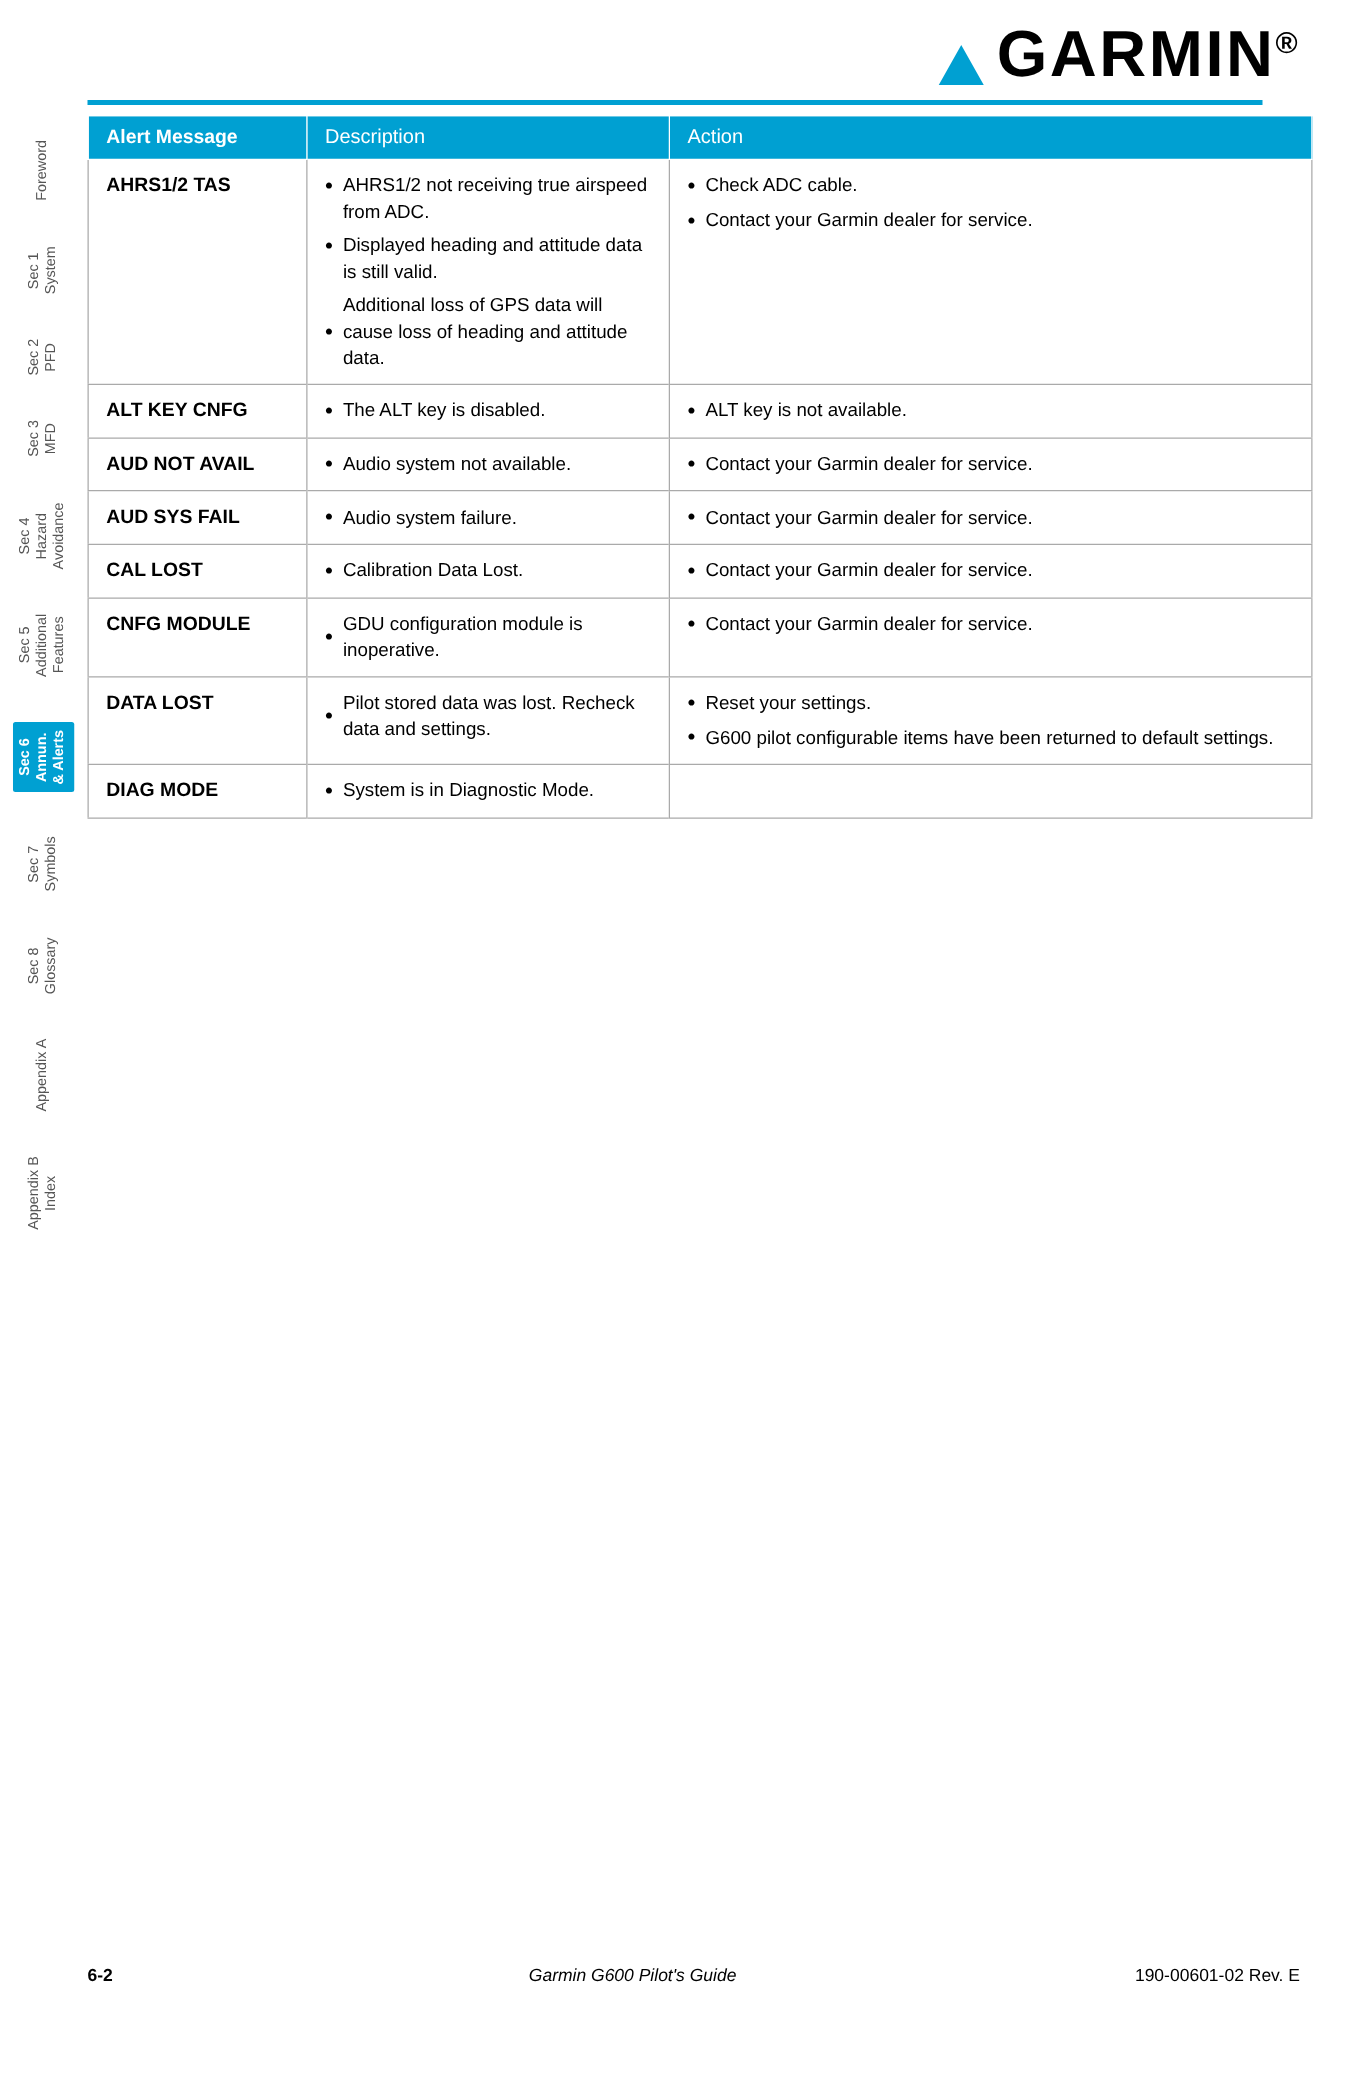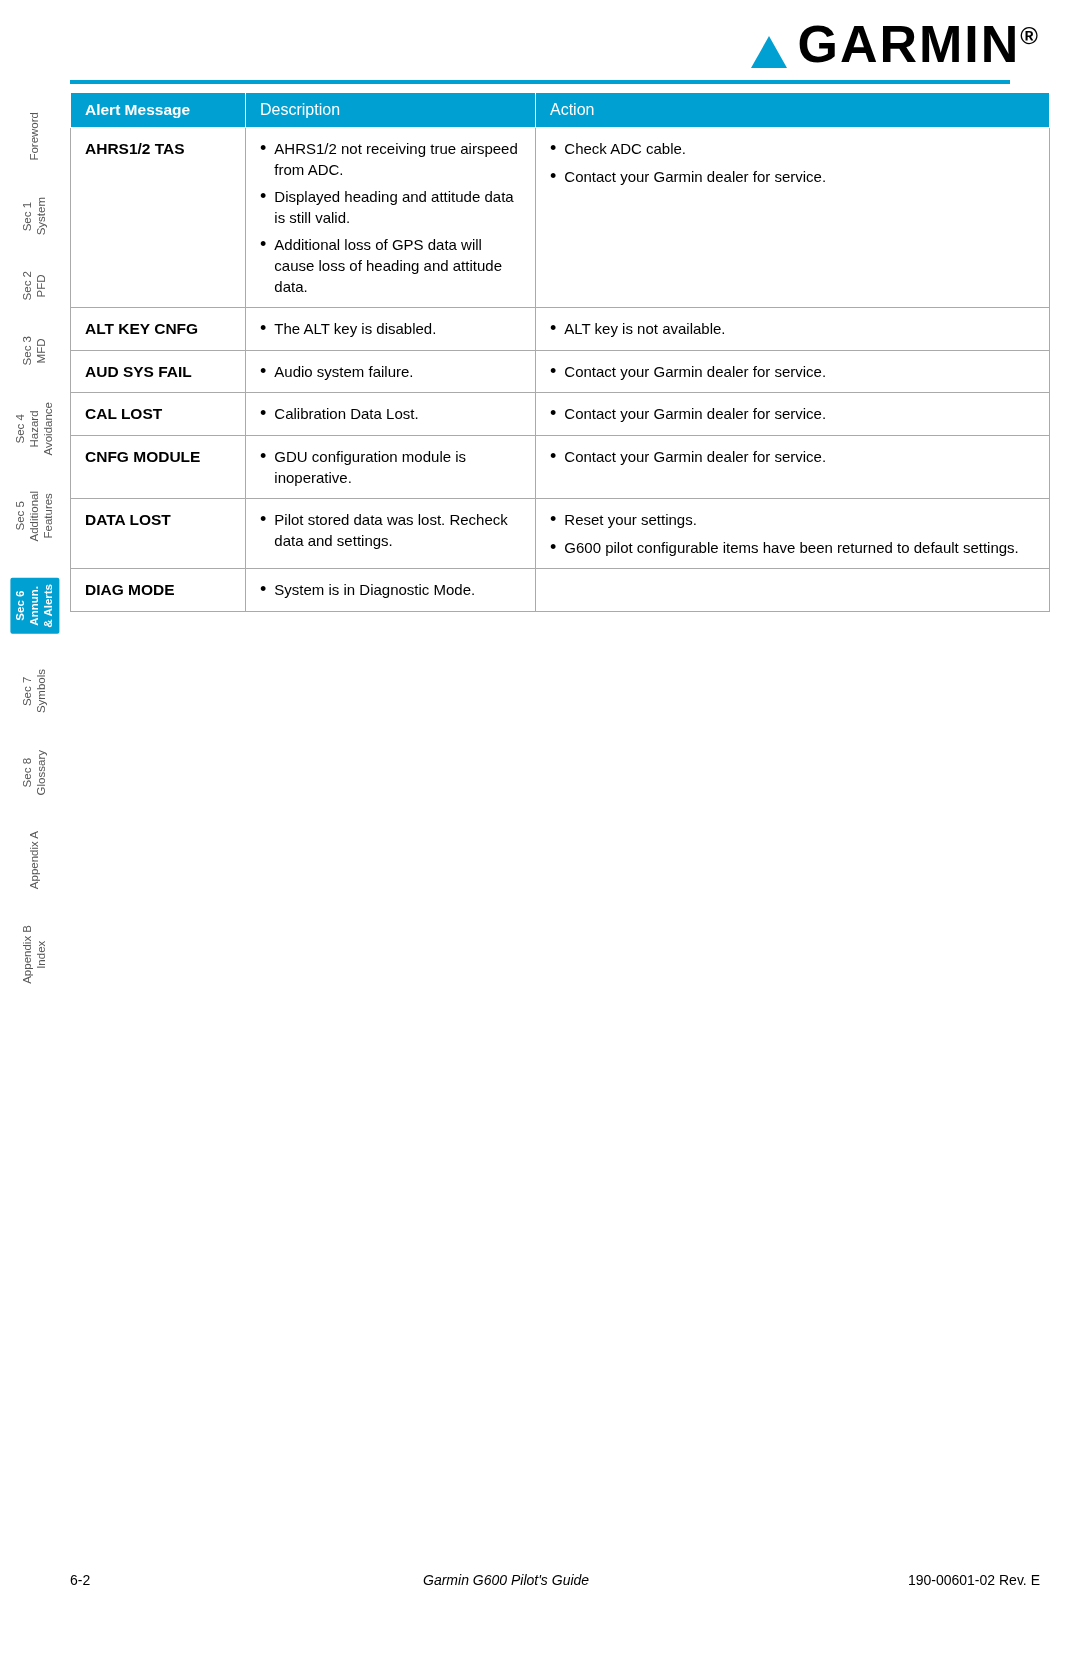--- a/index.html
+++ b/index.html
@@ -144,39 +144,40 @@
       padding: 0;
       margin: 0;
     }
     ul.bullet-list li {
       display: flex;
       align-items: flex-start;
       margin-bottom: 6px;
     }
     ul.bullet-list li:last-child {
       margin-bottom: 0;
+      align-items: center;
     }
     ul.bullet-list li::before {
       content: "•";
       margin-right: 8px;
       font-size: 18px;
       line-height: 1.2;
       flex-shrink: 0;
     }
 
     
     .footer {
       display: flex;
       justify-content: space-between;
       padding: 18px 40px 10px 70px;
       font-size: 14px;
       color: #000;
       margin-top: 20px;
     }
-    .footer .left { font-weight: normal; }
+    .footer .left { font-weight: bold; }
     .footer .center { text-align: center; font-style: italic; margin-left: 14px; }
     .footer .right { text-align: right; }
   </style>
 </head>
 <body>
 
 <div class="header">
   <div class="garmin-logo">
     <div class="garmin-triangle"></div>
     <div class="garmin-wordmark">
@@ -252,20 +253,37 @@
           </td>
           <td class="action-col">
             <ul class="bullet-list">
               <li>
                   <span>ALT key is not available.</span>
                 </li>
             </ul>
           </td>
         </tr>
 
+        <tr>
+          <td class="alert-col">AUD NOT AVAIL</td>
+          <td class="desc-col">
+            <ul class="bullet-list">
+              <li>
+                  <span>Audio system not available.</span>
+                </li>
+            </ul>
+          </td>
+          <td class="action-col">
+            <ul class="bullet-list">
+              <li>
+                  <span>Contact your Garmin dealer for service.</span>
+                </li>
+            </ul>
+          </td>
+        </tr>
 
         <tr>
           <td class="alert-col">AUD SYS FAIL</td>
           <td class="desc-col">
             <ul class="bullet-list">
               <li>
                   <span>Audio system failure.</span>
                 </li>
             </ul>
           </td>

